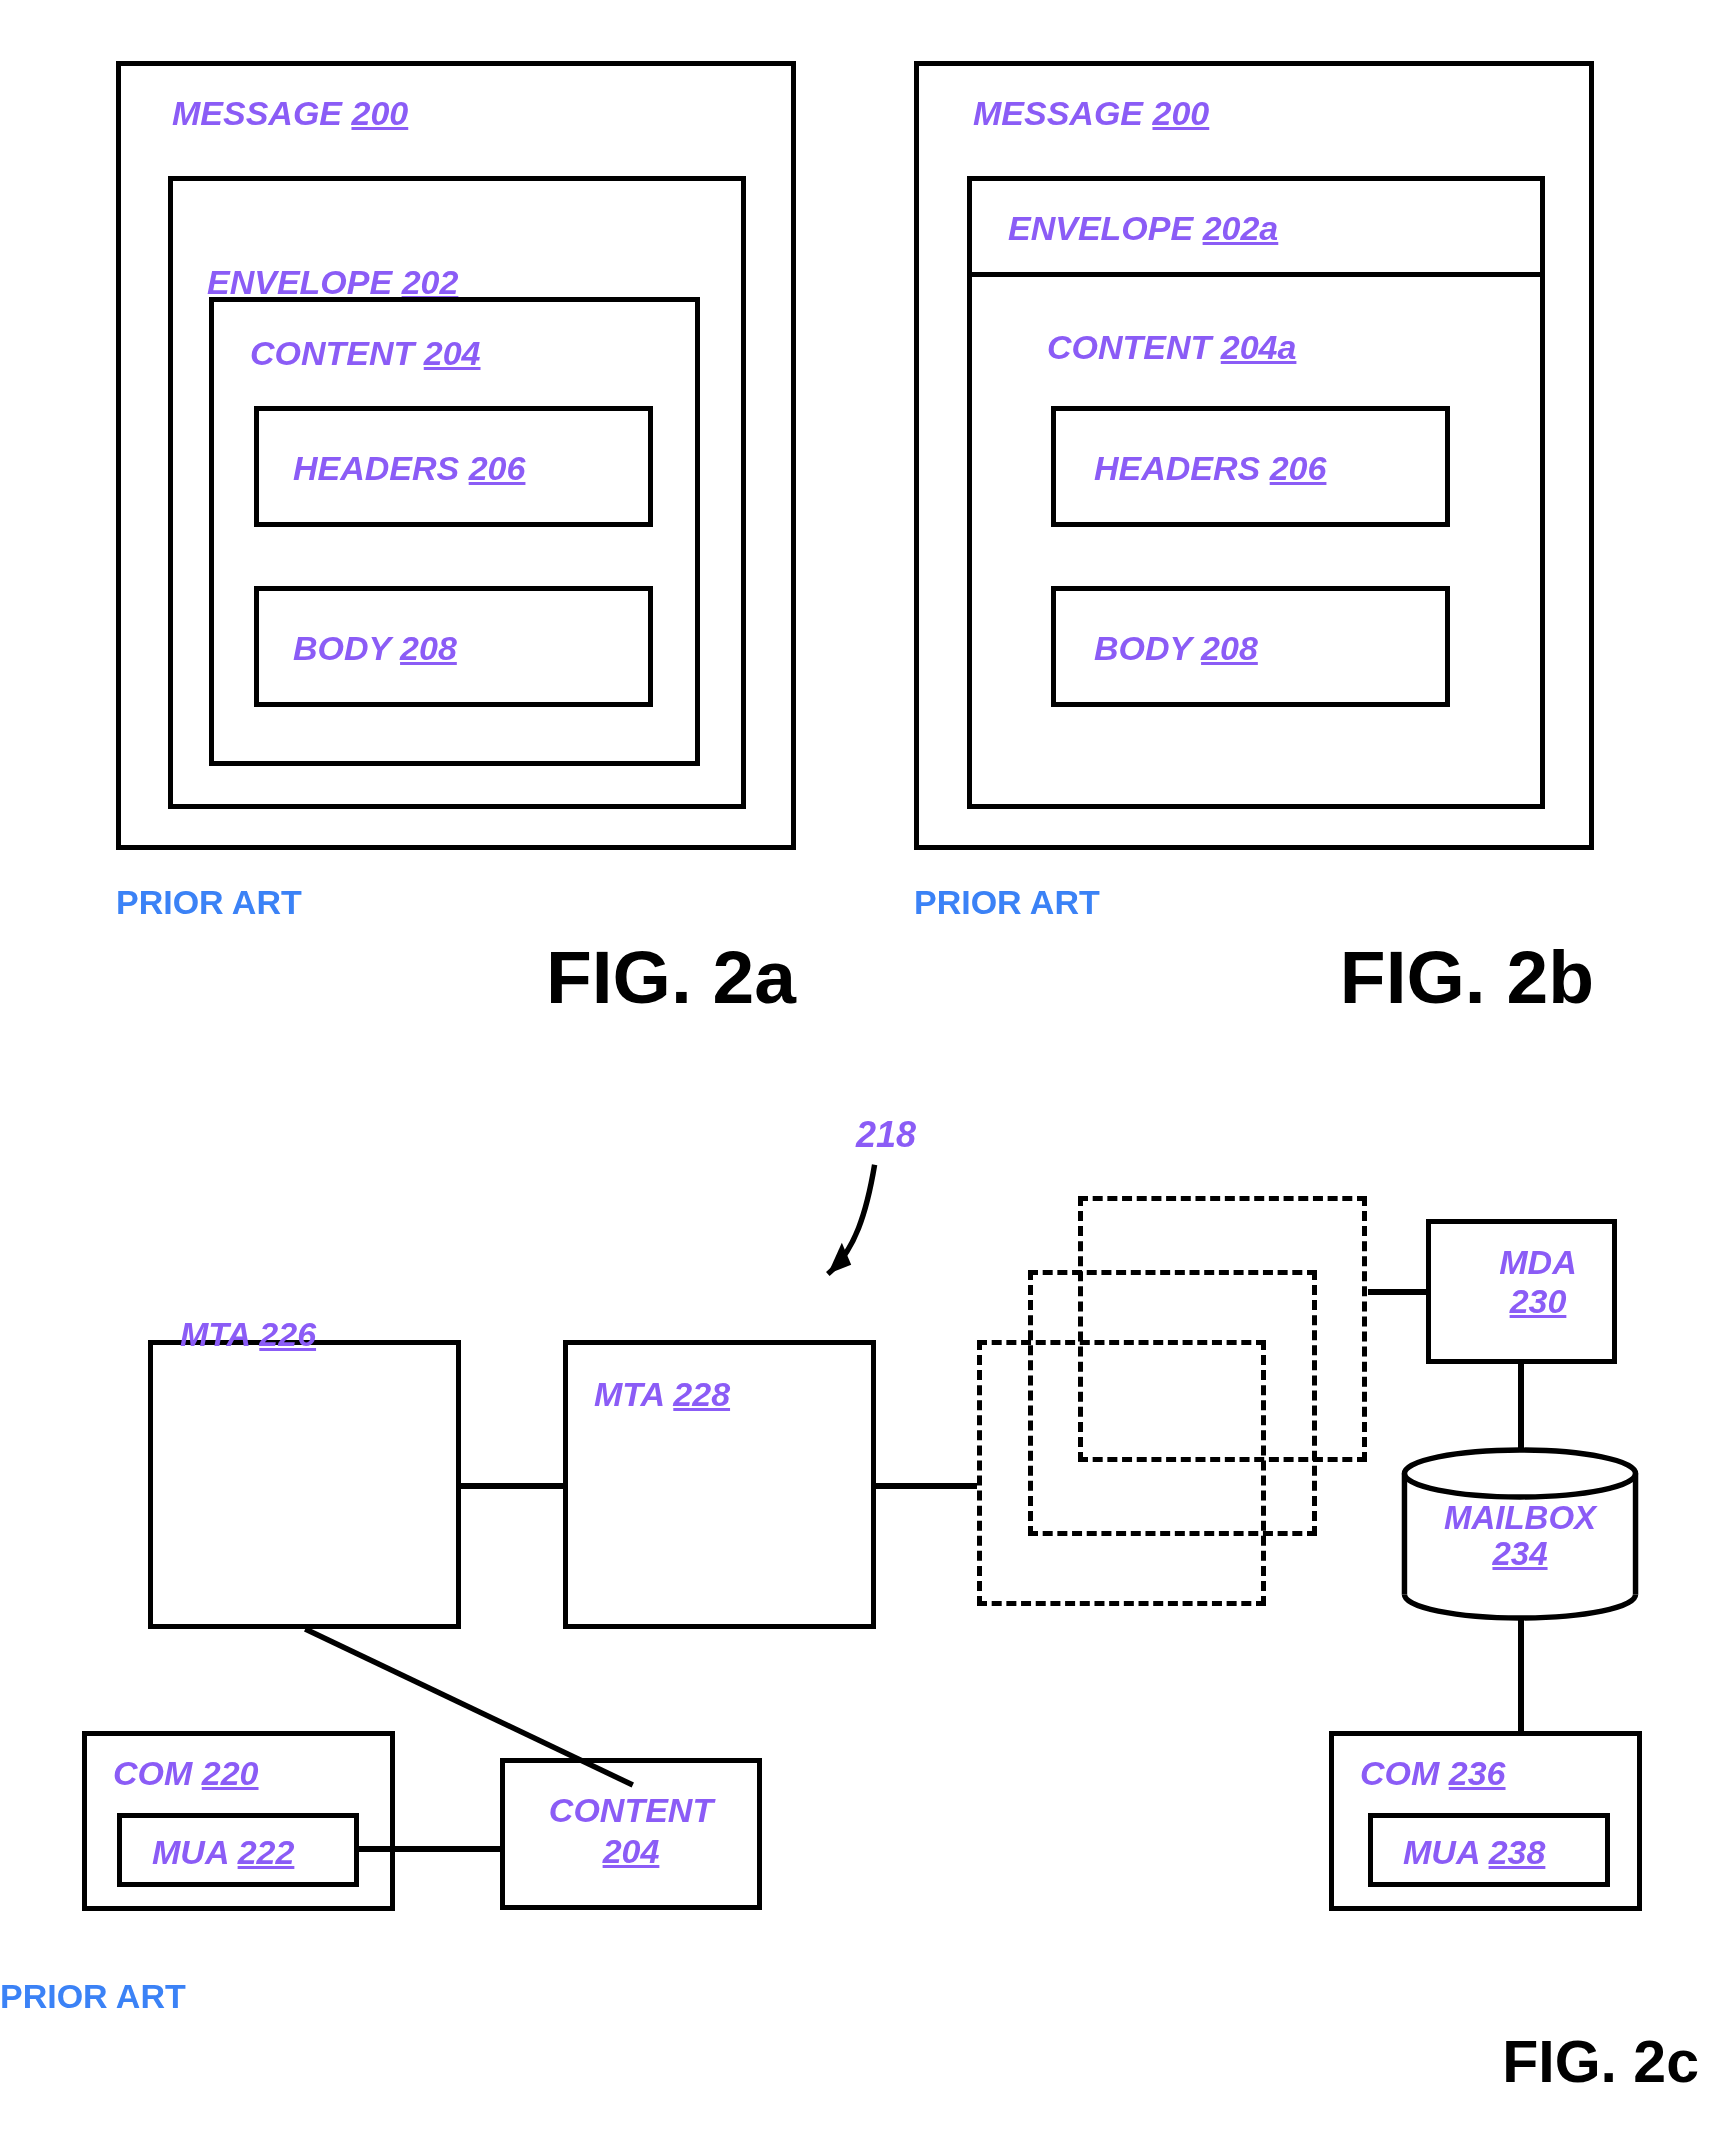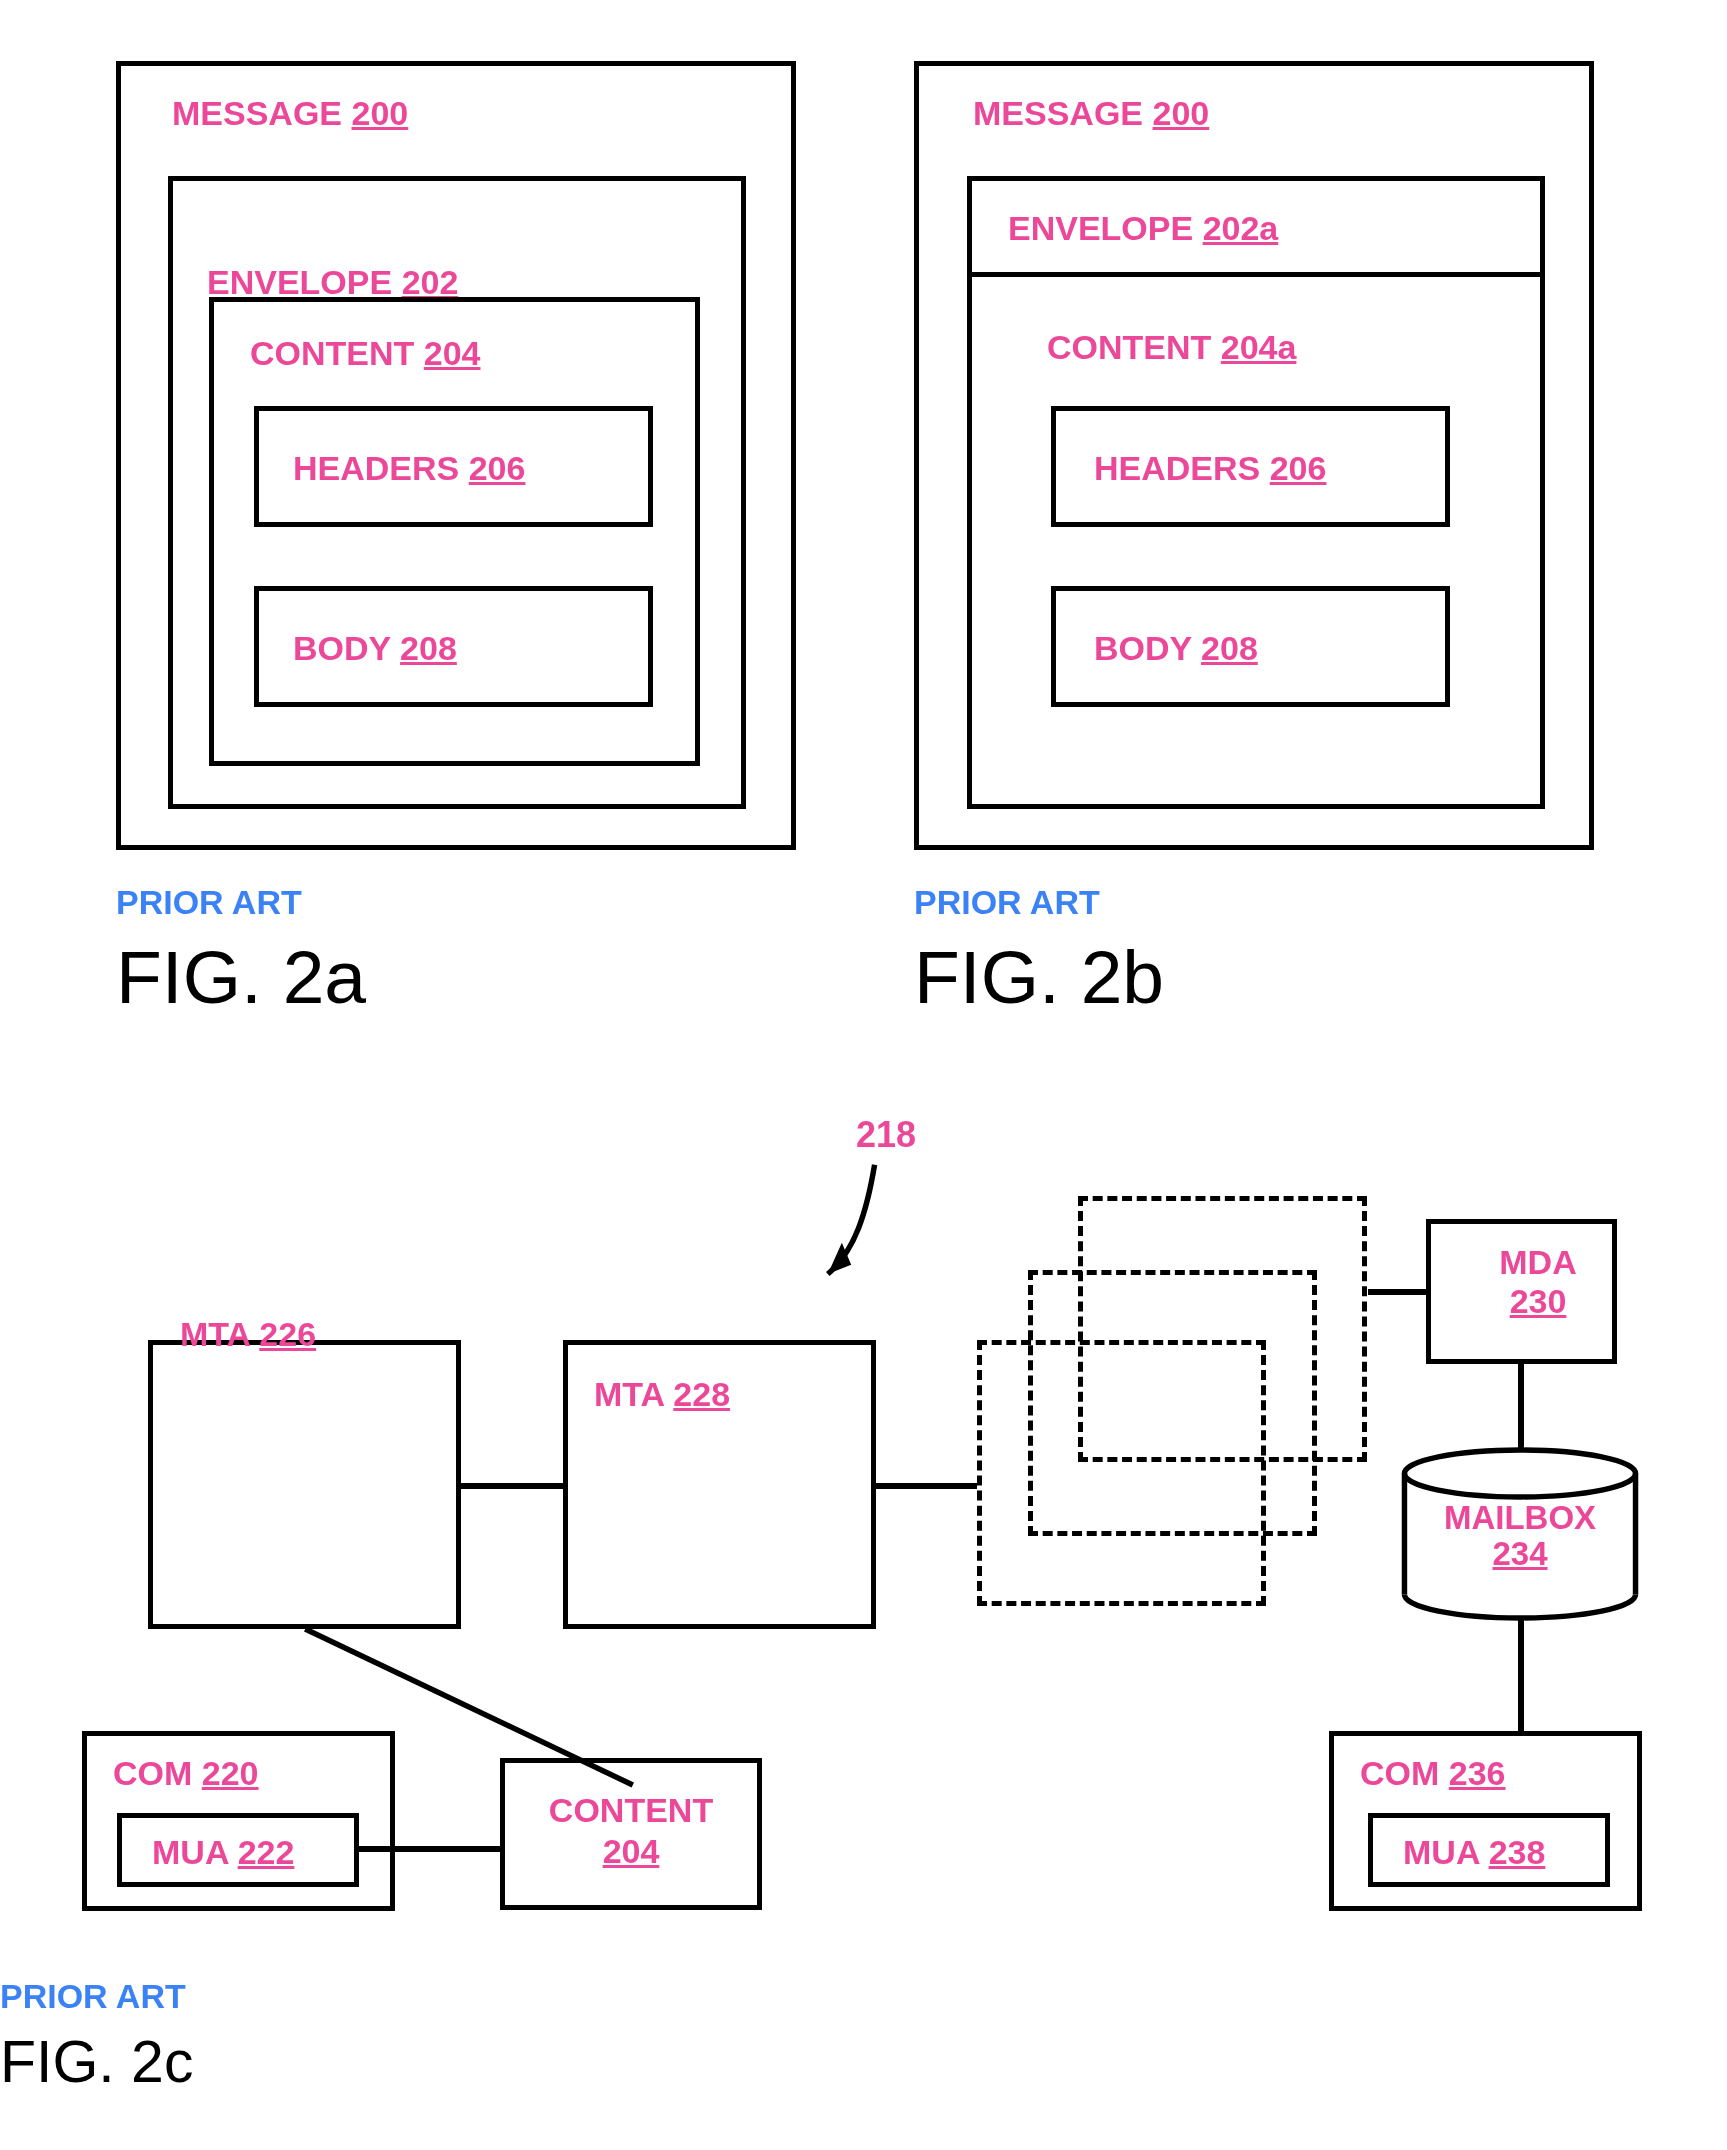--- a/index.html
+++ b/index.html
@@ -11,37 +11,38 @@
     position: relative;
   }
   .box {
     position: absolute;
     border: 5.5px solid #000;
     background: #fff;
   }
   .label {
     position: absolute;
     font-weight: bold;
-    color: #ec4899;
+    color: #8b5cf6;
     white-space: nowrap;
+    font-style: italic;
   }
   .label-num {
     text-decoration: underline;
   }
   .caption {
     position: absolute;
     font-weight: bold;
     color: #3b82f6;
     text-align: left;
   }
   .fig-title {
     position: absolute;
-    font-weight: 400;
+    font-weight: 700;
     color: #000;
-    text-align: left;
+    text-align: right;
   }
   
   .dbox {
     position: absolute;
     border: 5.5px dashed #000;
     background: transparent;
   }
   .line {
     position: absolute;
     background: #000;

